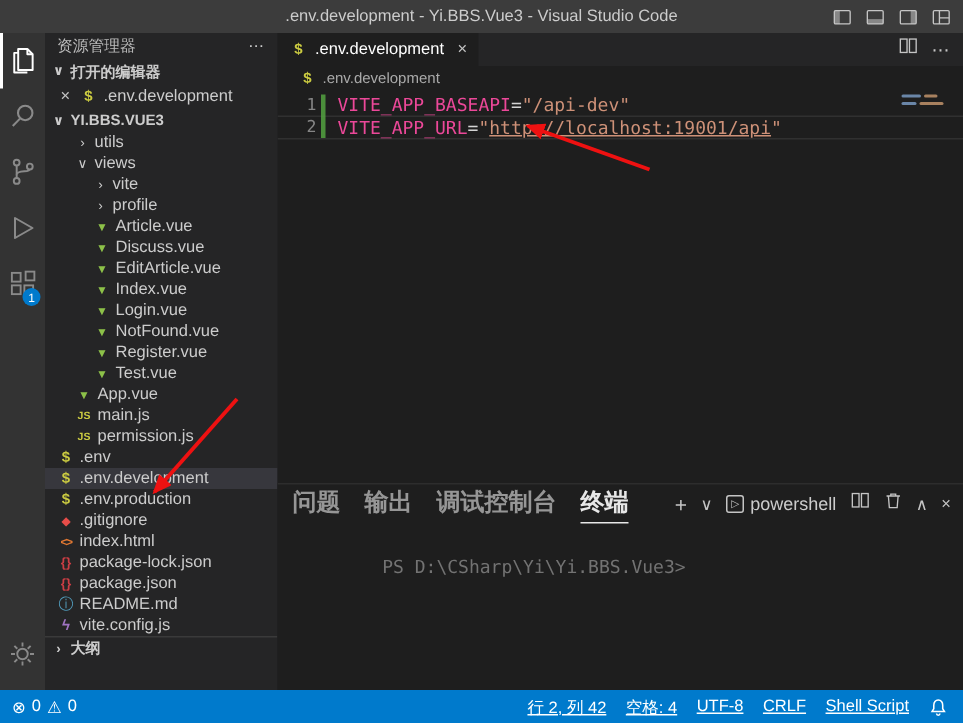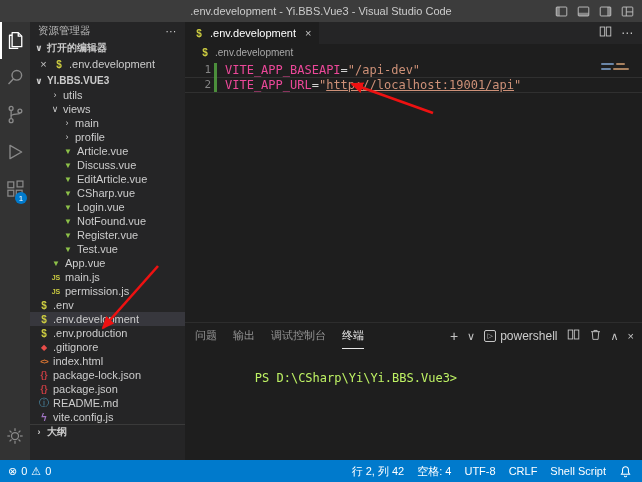--- a/index.html
+++ b/index.html
@@ -69,40 +69,40 @@
   .tk-string-link { color:#ce9178; text-decoration:underline; }
   .gutter-change { position:absolute; left:29px; top:3px; width:3px; height:29px; background:#54a241; opacity:.85; }
   .minimap { position:absolute; right:5px; top:3px; width:36px; }
   .mm-row { display:flex; gap:2px; margin-bottom:3px; }
   .mm-seg { height:2px; border-radius:1px; }
 
   
   .panel { height:138px; flex:none; border-top:1px solid #2d2d2d; background:#1e1e1e; display:flex; flex-direction:column; }
   .panel-header { height:26px; display:flex; align-items:center; padding:0 8px 0 10px; flex:none; }
   .panel-tabs { display:flex; align-items:center; gap:16px; height:100%; }
-  .panel-tab { font-size:11px; color:#969696; height:100%; display:flex; align-items:center; cursor:pointer;
-    border-bottom:1px solid transparent; }
+  .panel-tab { font-size:16px; color:#969696; height:100%; display:flex; align-items:center; cursor:pointer;
+    border-bottom:1px solid transparent;font-weight:bold; }
   .panel-tab.active { color:#e7e7e7; border-bottom:1px solid #e7e7e7;text-align:right; }
   .panel-actions { margin-left:auto; display:flex; align-items:center; gap:9px; color:#c5c5c5; }
   .pa-glyph { font-size:11px; cursor:pointer; }
   .pa-plus { font-size:14px; }
   .shell-chip { display:flex; align-items:center; gap:4px; cursor:pointer; }
   .shell-box { width:12px; height:12px; border:1px solid #c5c5c5; border-radius:2px; font-size:7px;
     display:flex; align-items:center; justify-content:center; color:#c5c5c5; }
   .shell-label { font-size:12px; color:#cccccc; }
   .terminal { padding:8px 12px; font-family:"DejaVu Sans Mono","Liberation Mono",monospace;
-    font-size:12px; color:#bef264; white-space:pre; }
+    font-size:12px; color:#737373; white-space:pre; }
 
   
   .statusbar { position:absolute; left:0; bottom:0; width:642px; height:22px; background:#007acc;
     color:#ffffff; display:flex; align-items:center; font-size:11px; padding:0 10px 0 8px; }
   .sb-left { display:flex; align-items:center; gap:4px; cursor:pointer; }
   .sb-icon { font-size:11px; }
   .sb-right { margin-left:auto; display:flex; align-items:center; gap:13px; }
-  .status-item { cursor:pointer; white-space:nowrap; }
+  .status-item { cursor:pointer; white-space:nowrap;text-decoration:underline; }
 
   
   .arrows { position:absolute; inset:0; z-index:50; pointer-events:none; }
 </style>
 </head>
 <body>
 
 <div class="app">
 
   <div class="titlebar">
@@ -210,41 +210,41 @@
         <div class="tree-row" style="padding-left: 20px;">
           <span class="twisty">›</span>
           <span class="tree-label">utils</span>
         </div>
         <div class="tree-row" style="padding-left: 20px;">
           <span class="twisty">∨</span>
           <span class="tree-label">views</span>
         </div>
         <div class="tree-row" style="padding-left: 32px;">
           <span class="twisty">›</span>
-          <span class="tree-label">main</span>
+          <span class="tree-label">vite</span>
         </div>
         <div class="tree-row" style="padding-left: 32px;">
           <span class="twisty">›</span>
           <span class="tree-label">profile</span>
         </div>
         <div class="tree-row" style="padding-left: 32px;">
           <span class="ficon ic-vue">▼</span>
           <span class="tree-label">Article.vue</span>
         </div>
         <div class="tree-row" style="padding-left: 32px;">
           <span class="ficon ic-vue">▼</span>
           <span class="tree-label">Discuss.vue</span>
         </div>
         <div class="tree-row" style="padding-left: 32px;">
           <span class="ficon ic-vue">▼</span>
           <span class="tree-label">EditArticle.vue</span>
         </div>
         <div class="tree-row" style="padding-left: 32px;">
           <span class="ficon ic-vue">▼</span>
-          <span class="tree-label">CSharp.vue</span>
+          <span class="tree-label">Index.vue</span>
         </div>
         <div class="tree-row" style="padding-left: 32px;">
           <span class="ficon ic-vue">▼</span>
           <span class="tree-label">Login.vue</span>
         </div>
         <div class="tree-row" style="padding-left: 32px;">
           <span class="ficon ic-vue">▼</span>
           <span class="tree-label">NotFound.vue</span>
         </div>
         <div class="tree-row" style="padding-left: 32px;">

